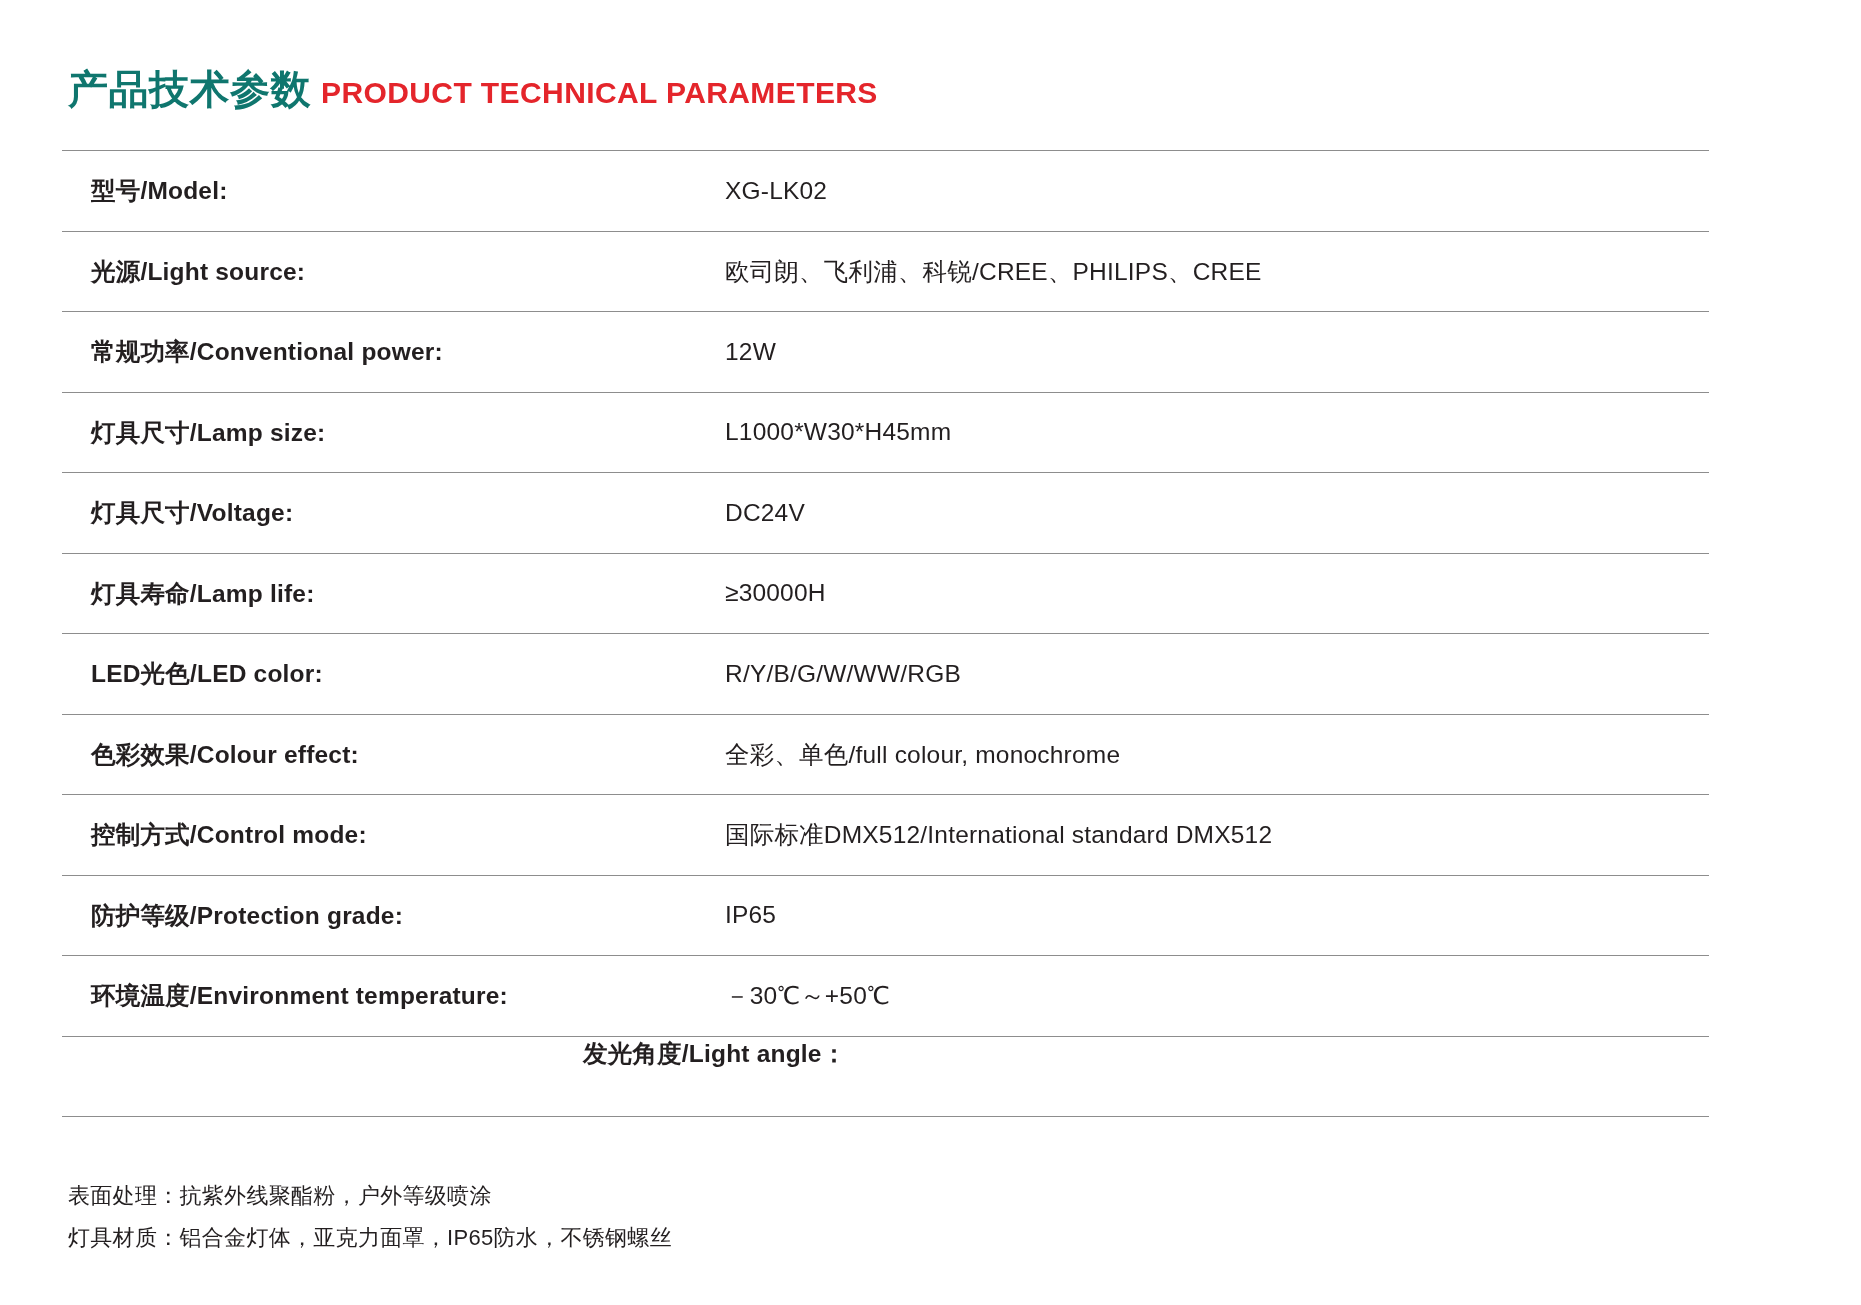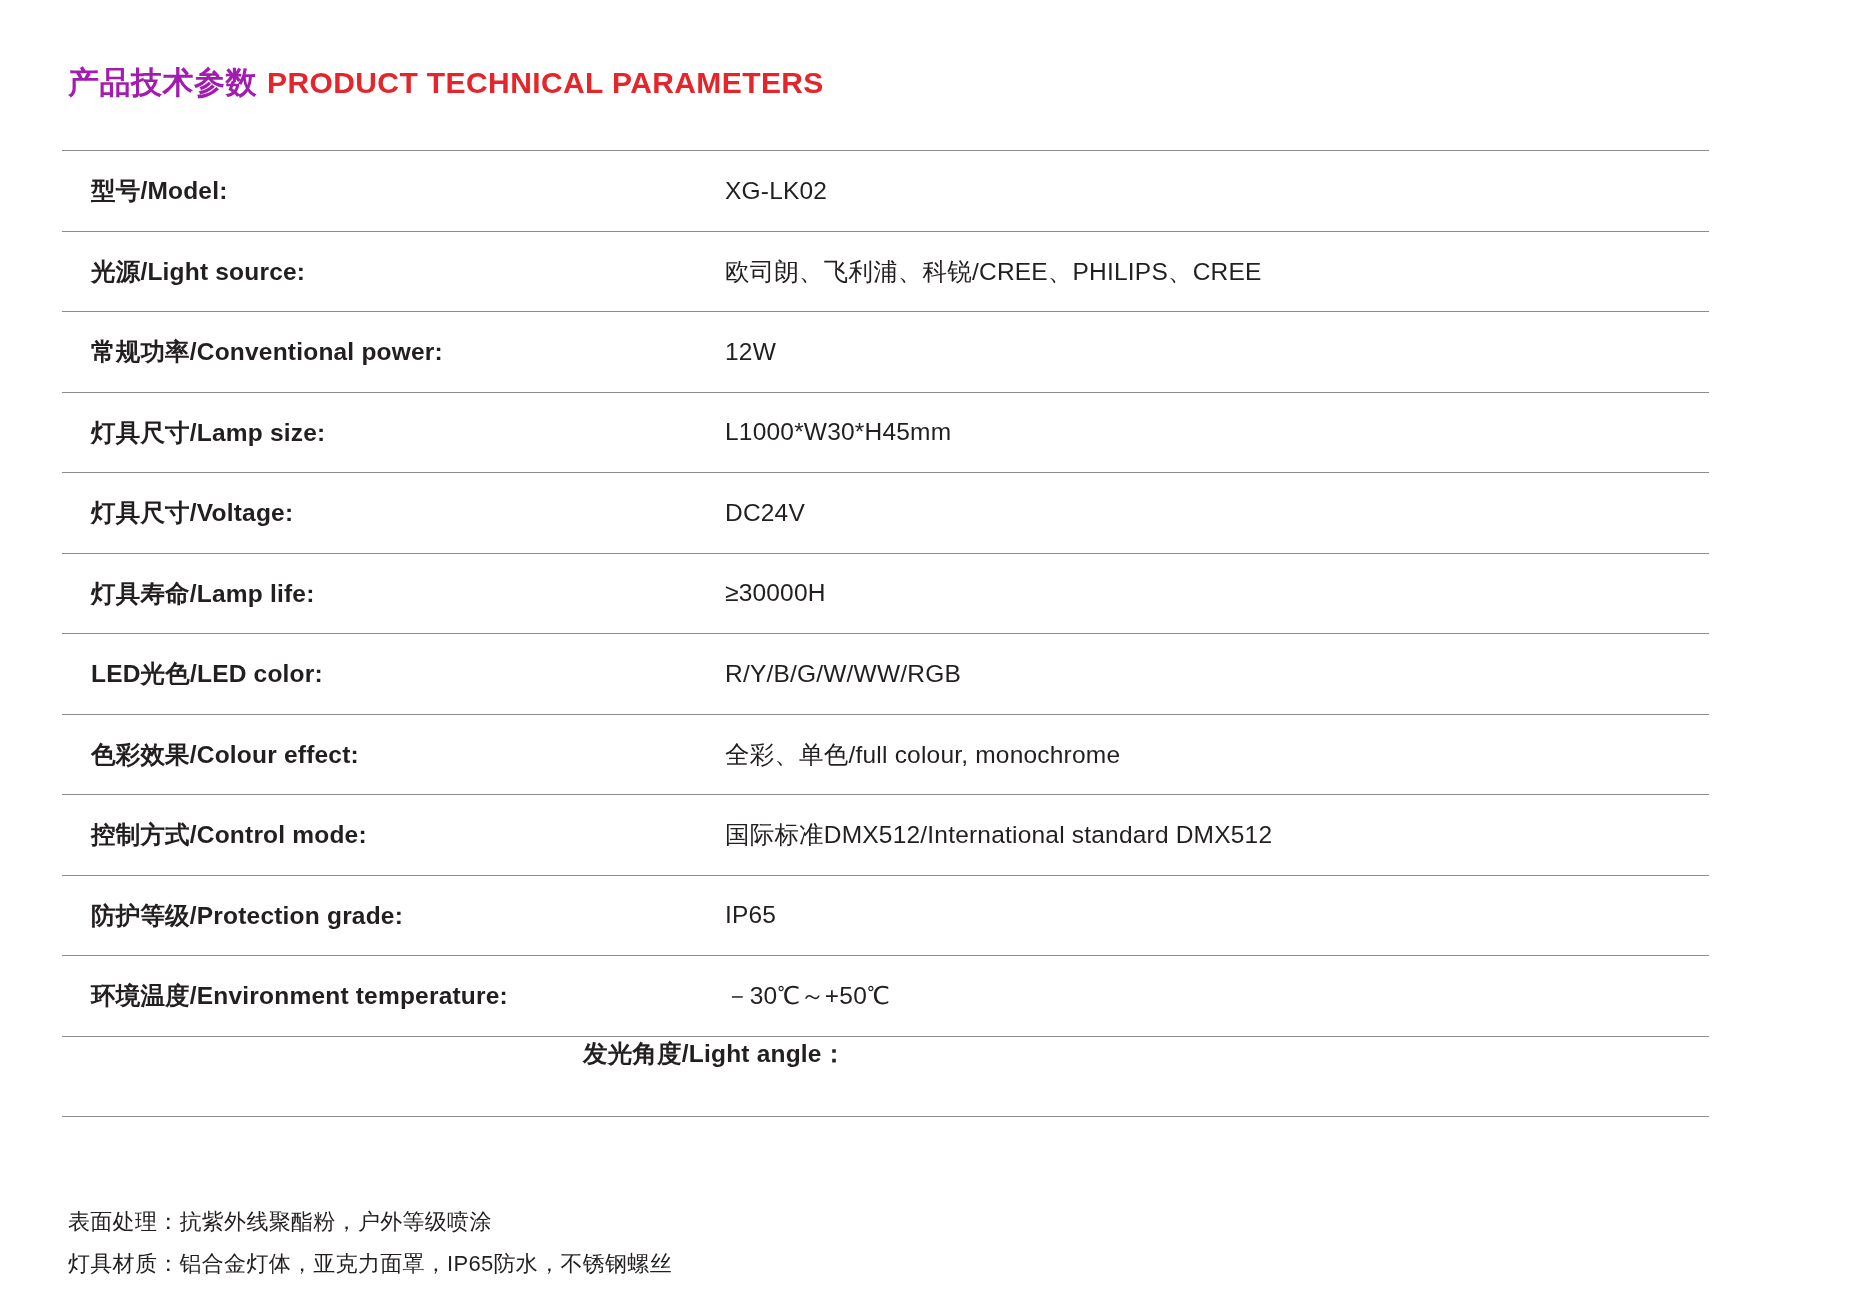--- a/index.html
+++ b/index.html
@@ -23,23 +23,23 @@
   }
   .title-block {
     position: absolute;
     left: 68px;
     top: 62px;
     display: flex;
     align-items: baseline;
     white-space: nowrap;
   }
   .title-cn {
-    font-size: 31px;
+    font-size: 40px;
     font-weight: bold;
-    color: #a21caf;
+    color: #0f766e;
     letter-spacing: 0.5px;
   }
   .title-en {
     font-size: 30px;
     font-weight: bold;
     color: #e4252b;
     letter-spacing: 0.4px;
     margin-left: 10px;
   }
   .spec-table {
@@ -73,21 +73,21 @@
   .spec-value {
     flex: 1;
     font-size: 24.5px;
     font-weight: normal;
     color: #231f20;
     letter-spacing: 0.2px;
   }
   .notes {
     position: absolute;
     left: 68px;
-    top: 1201px;
+    top: 1175px;
     font-size: 22px;
     color: #231f20;
     line-height: 42px;
     letter-spacing: 0.3px;
   }
   .note-line {
     white-space: nowrap;
   }
 </style>
 </head>

